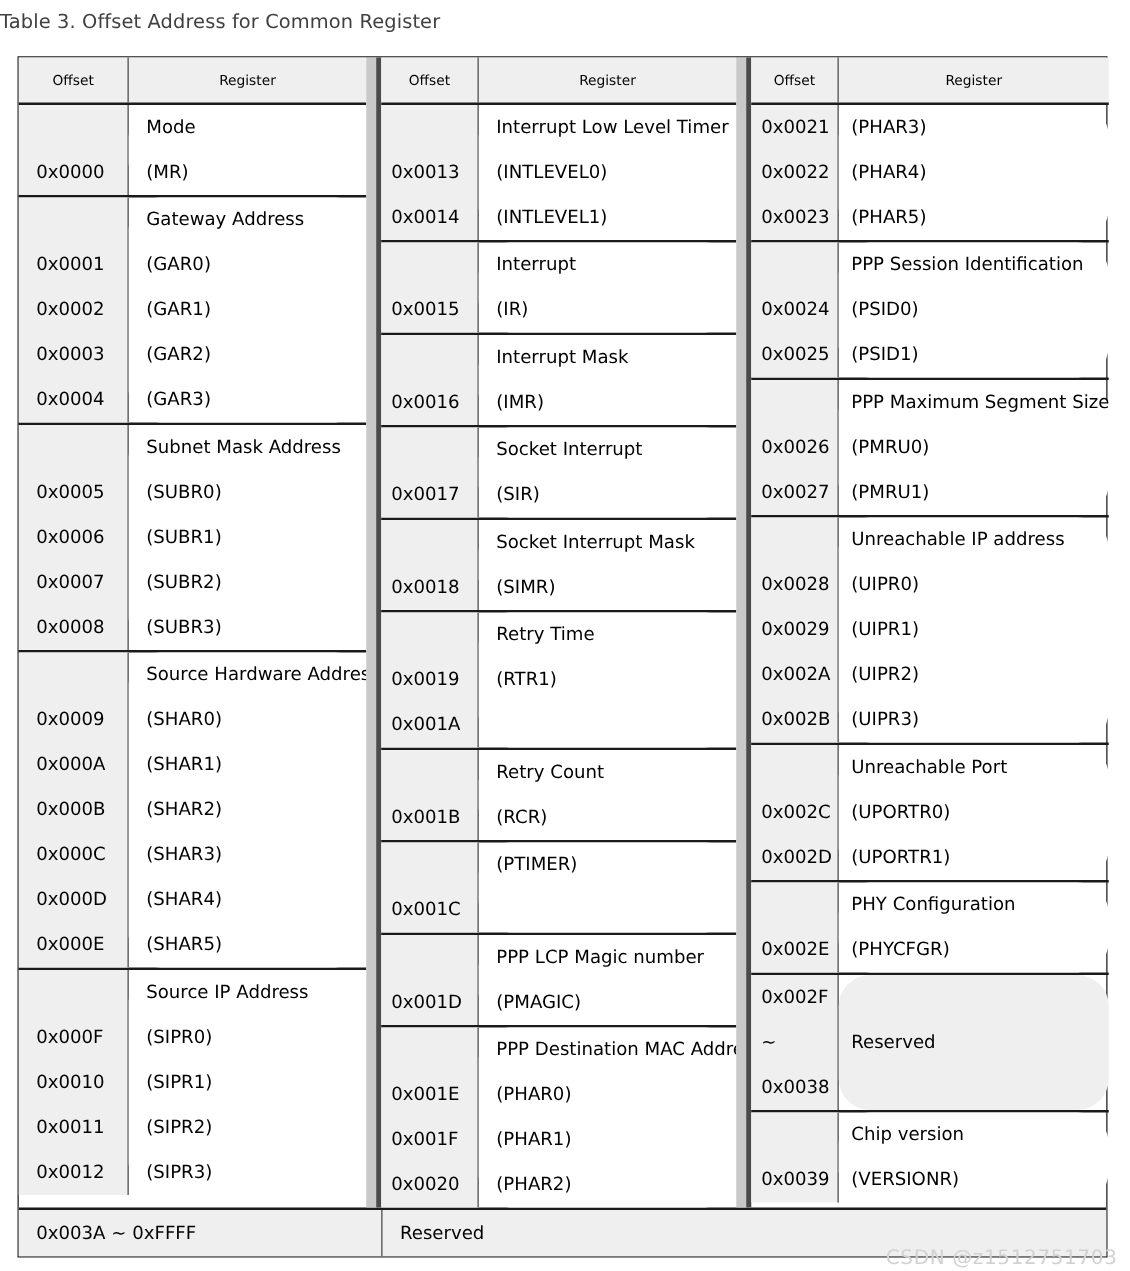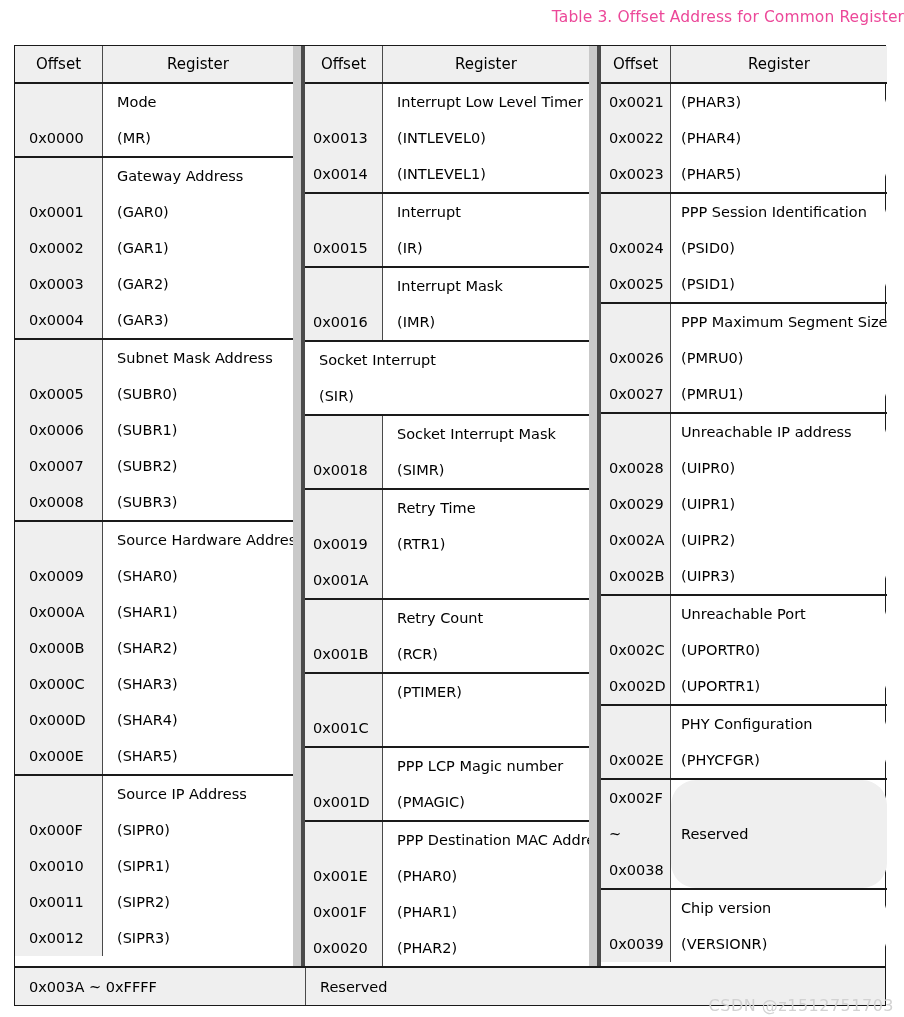--- a/index.html
+++ b/index.html
@@ -10,23 +10,23 @@
   body {
     width: 904px;
     height: 1017px;
     font-family: "DejaVu Sans", sans-serif;
     color: #000000;
     position: relative;
     overflow: hidden;
   }
 
   .caption {
-    text-align: right;
+    text-align: left;
     font-size: 15.5px;
-    color: #ec4899;
+    color: #404040;
     padding-top: 6px;
     height: 28px;
     line-height: 22px;
     letter-spacing: .1px;
   }
 
   
   .table-wrap {
     position: absolute;
     left: 14px;
@@ -65,21 +65,21 @@
     display: flex;
     background: #efefef;
     border-bottom: 2px solid #1a1a1a;
     height: 36px;
   }
   .hdr .h-off,
   .hdr .h-reg {
     display: flex;
     align-items: center;
     justify-content: center;
-    font-size: 15px;
+    font-size: 11px;
     box-sizing: border-box;
   }
   .hdr .h-off { border-right: 1px solid #4a4a4a; }
 
   
   .b1 .c-off { width: 88px; }
   .b1 .c-reg { width: 190px; }
   .b2 .c-off { width: 78px; }
   .b2 .c-reg { width: 206px; }
   .b3 .c-off { width: 70px; }
@@ -303,20 +303,24 @@
             <div class="off-col c-off">
               <div class="cell blank"></div>
               <div class="cell">0x0016</div>
             </div>
             <div class="reg-col c-reg">
               <div class="cell">Interrupt Mask</div>
               <div class="cell">(IMR)</div>
             </div>
           </div>
           <div class="group">
+            <div class="off-col c-off">
+              <div class="cell blank"></div>
+              <div class="cell">0x0017</div>
+            </div>
             <div class="reg-col c-reg">
               <div class="cell">Socket Interrupt</div>
               <div class="cell">(SIR)</div>
             </div>
           </div>
           <div class="group">
             <div class="off-col c-off">
               <div class="cell blank"></div>
               <div class="cell">0x0018</div>
             </div>

